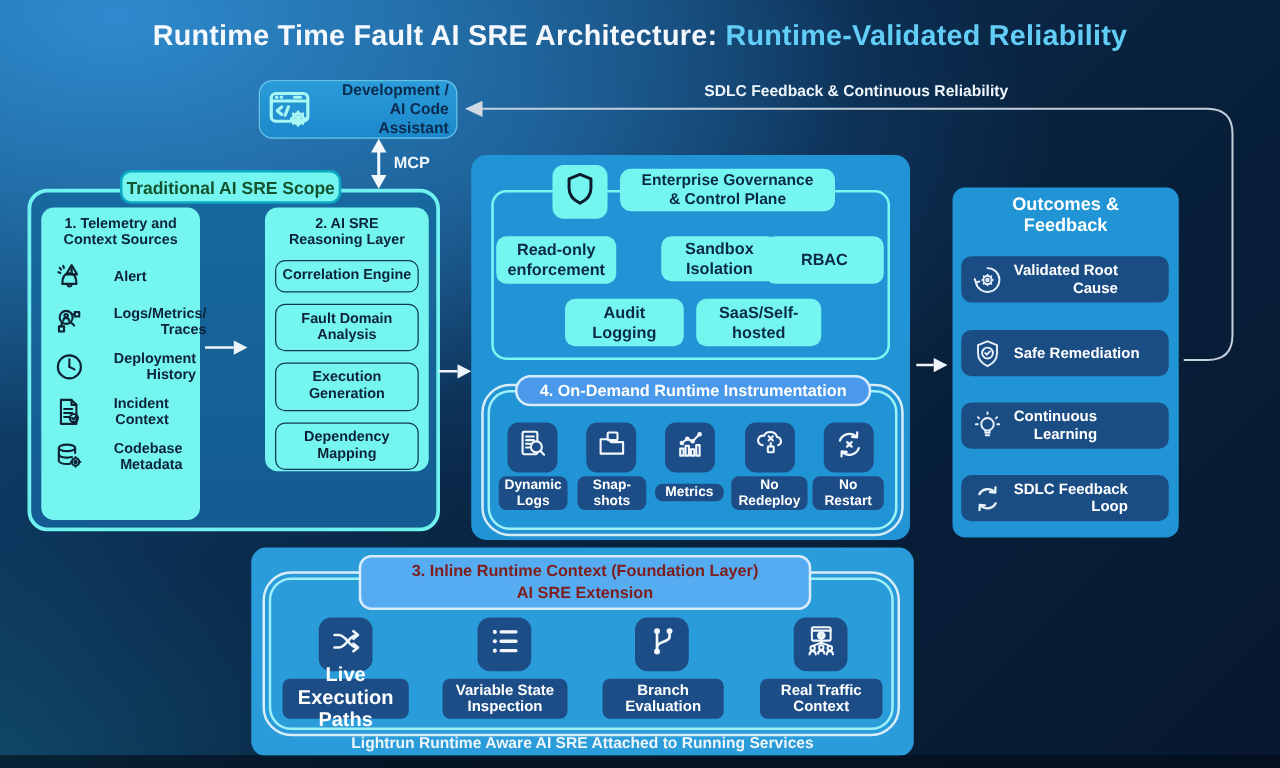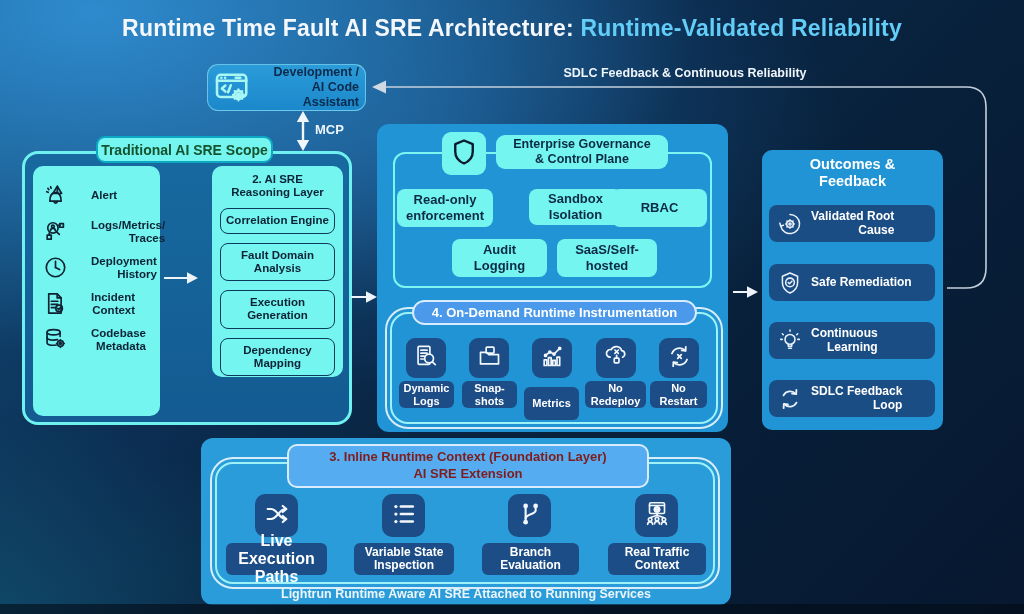--- a/index.html
+++ b/index.html
@@ -105,20 +105,22 @@
   </div>
 
   <div class="abs lightlabel" style="left:315px;top:122px;font-size:13px;">MCP</div>
 
   <div class="abs lightlabel" style="left:455px;top:66px;width:460px;text-align:center;font-size:12.5px;">SDLC Feedback &amp; Continuous Reliability</div>
 
   <div class="abs panel-left"></div>
   <div class="abs pill-cyan f" style="left:96px;top:136px;width:177px;height:27px;font-size:14px;z-index:4;">Traditional AI SRE Scope</div>
 
   <div class="abs cyanbox" style="left:33px;top:166px;width:127px;height:250px;padding:7px 5px;">
+    <div class="pre" style="text-align:center;font-size:11.5px;font-weight:700;line-height:1.15;">1. Telemetry and
+Context Sources</div>
     <div class="itemrow">
       <span class="ic">
         <svg viewBox="0 0 24 24" width="27" height="27" fill="none" stroke="currentColor" stroke-width="1.5" stroke-linecap="round" stroke-linejoin="round">
           <path d="M7 17c0-5 1.6-7.6 5-7.6s5 2.6 5 7.6z"></path>
             <path d="M10.7 17.4a1.4 1.4 0 0 0 2.8 0"></path>
           <path d="M13.6 3.6 17.4 10.2 9.8 10.2 Z"></path>
             <line x1="13.6" y1="5.9" x2="13.6" y2="7.6"></line>
             <circle cx="13.6" cy="8.9" r="0.3" fill="currentColor"></circle>
           <line x1="5.2" y1="5.6" x2="6.1" y2="6.8"></line>
             <line x1="7.6" y1="4.2" x2="8.1" y2="5.6"></line>
@@ -285,21 +287,21 @@
         <line x1="10.4" y1="10.4" x2="13.6" y2="13.6"></line>
           <line x1="13.6" y1="10.4" x2="10.4" y2="13.6"></line>
       </svg>
     </span>
   </div>
 
   <div class="abs lbl pre" style="left:399px;top:381px;width:55px;height:27px;font-size:11px;">Dynamic
 Logs</div>
   <div class="abs lbl pre" style="left:462px;top:381px;width:55px;height:27px;font-size:11px;">Snap-
 shots</div>
-  <div class="abs lbl" style="left:524px;top:387px;width:55px;height:33px;font-size:11px;">Metrics</div>
+  <div class="abs lbl" style="left:524px;top:387px;width:55px;height:14px;font-size:11px;">Metrics</div>
   <div class="abs lbl pre" style="left:585px;top:381px;width:61px;height:27px;font-size:11px;">No
 Redeploy</div>
   <div class="abs lbl pre" style="left:650px;top:381px;width:57px;height:27px;font-size:11px;">No
 Restart</div>
 
   <div class="abs panel-right"></div>
   <div class="abs pre" style="left:762px;top:156px;width:181px;text-align:center;font-size:14.5px;font-weight:700;color:#fff;line-height:1.2;">Outcomes &amp;
 Feedback</div>
 
   <div class="abs outrow" style="top:205px;">

